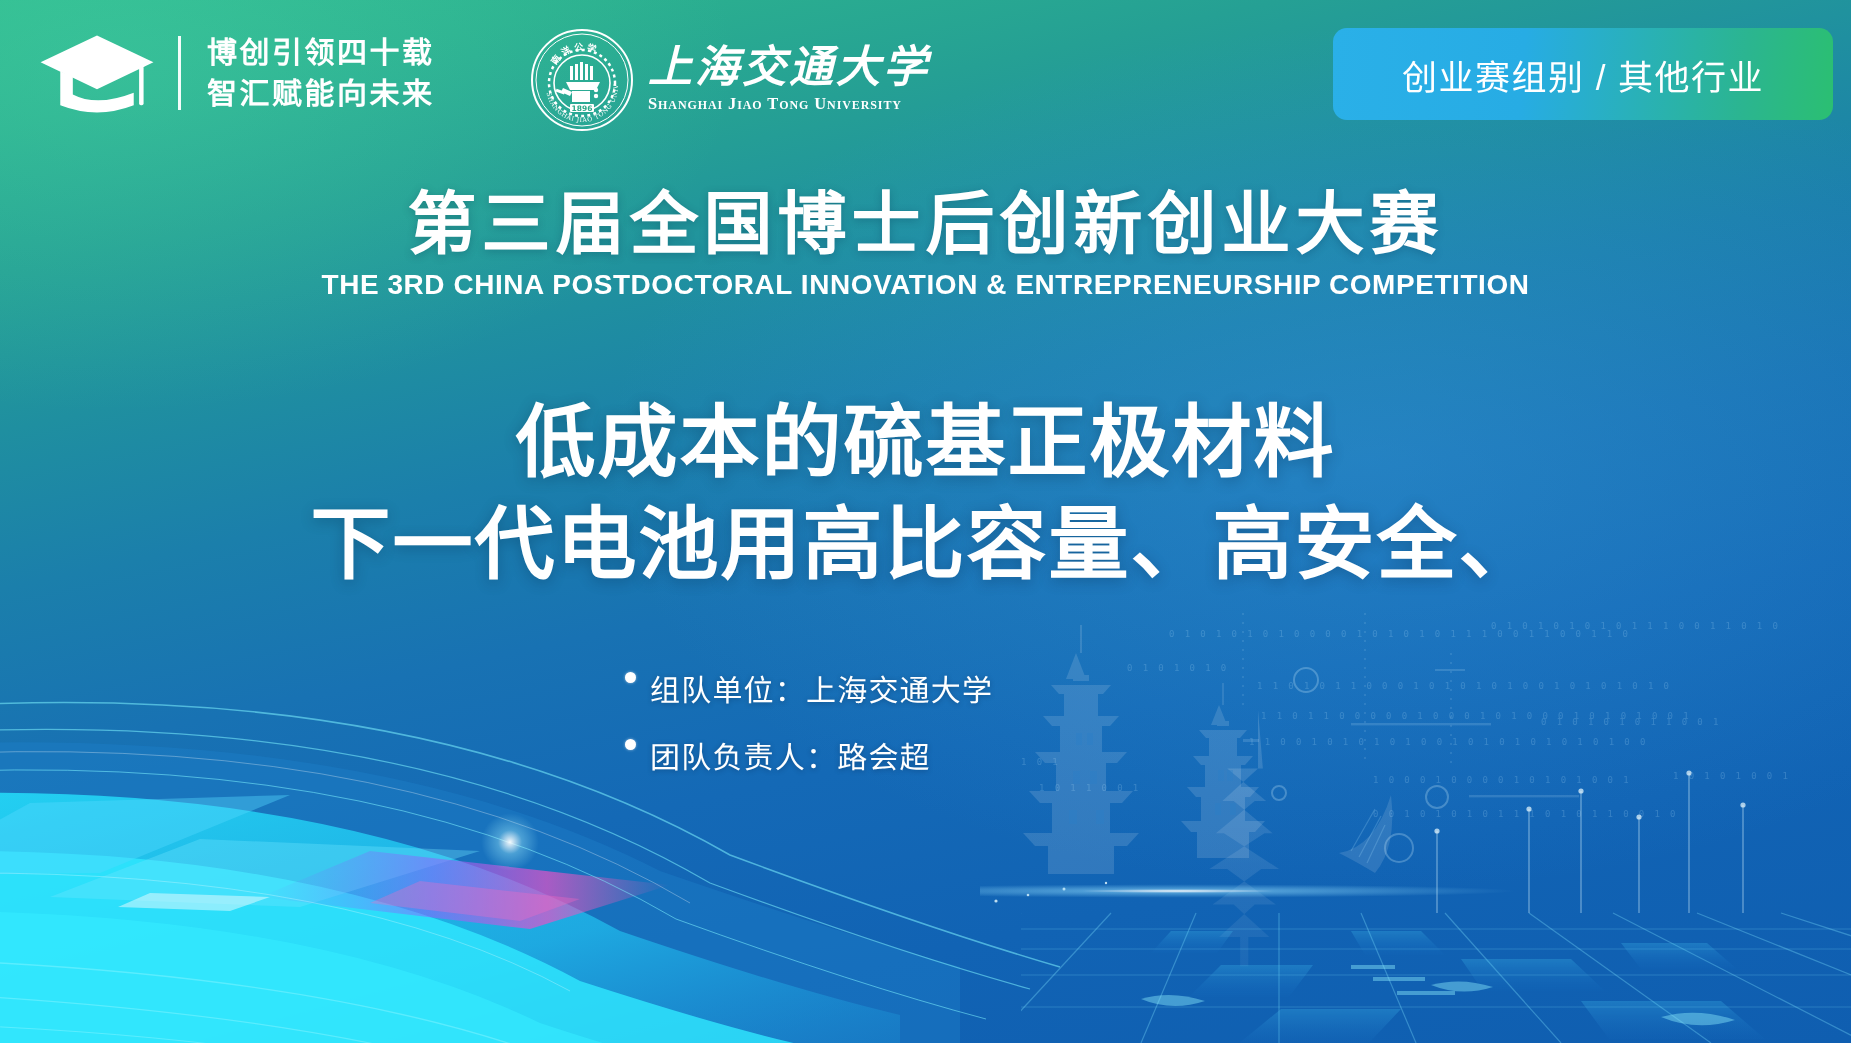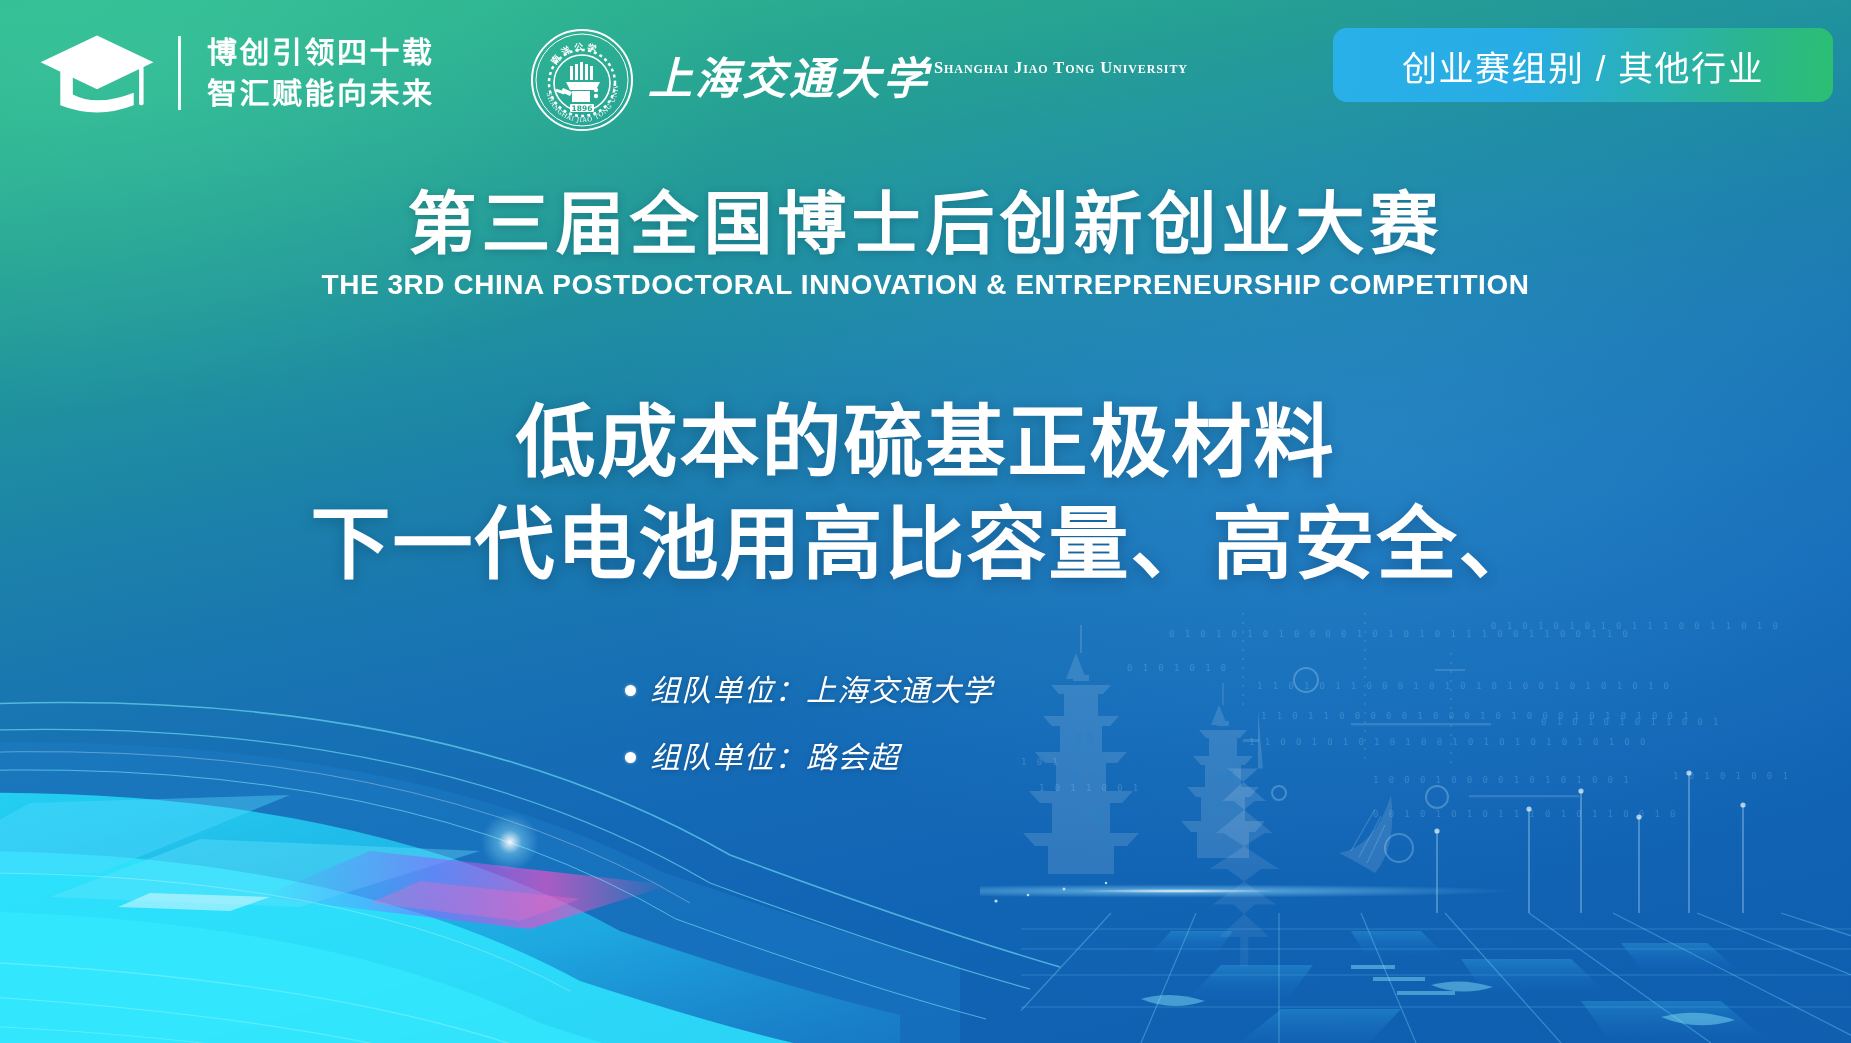--- a/index.html
+++ b/index.html
@@ -82,36 +82,36 @@
   .slogan span {
     font-size:30px; font-weight:700; line-height:1.18;
     letter-spacing:2.5px; white-space:nowrap;
   }
 
   .sjtu-group {
     position:absolute; left:530px; top:28px;
     display:flex; align-items:center; gap:14px;
   }
   .sjtu-seal { width:104px; height:104px; display:block; }
-  .sjtu-words { display:flex; gap:4px; }
+  .sjtu-words { display:flex; flex-direction:column; gap:4px; }
   .sjtu-cn {
     color:#fff; font-size:44px; font-weight:700;
     font-family:"Liberation Serif","DejaVu Serif",serif;
     letter-spacing:3px; line-height:1; font-style:italic;
     white-space:nowrap;
   }
   .sjtu-en {
     color:#fff; font-size:16.5px; letter-spacing:.9px;
     font-family:"Liberation Serif","DejaVu Serif",serif;
     font-variant:small-caps; font-weight:700; white-space:nowrap;
   }
 
   .category-badge {
     position:absolute; right:18px; top:28px;
-    min-width:500px; height:74px;
+    min-width:500px; height:92px;
     border-radius:14px;
     background:linear-gradient(95deg,#2ab0e8 0%, #27ace4 38%, #2bb590 82%, #2bbf72 100%);
     display:flex; align-items:center; justify-content:center;
     padding:0 20px;
   }
   .category-badge span {
     color:#fff; font-size:35px; font-weight:400;
     letter-spacing:1.5px; white-space:nowrap;
   }
 
@@ -142,21 +142,21 @@
     line-height:1.28; letter-spacing:2px;
     text-shadow:0 3px 14px rgba(0,35,65,.30);
   }
   .project-title .line { display:block; white-space:nowrap; }
 
   
   .team-info {
     position:absolute; left:625px; top:672px;
     display:flex; flex-direction:column; gap:29px;
   }
-  .team-row { display:flex; align-items:center; color:#fff;font-style:italic; }
+  .team-row { display:flex; align-items:flex-start; color:#fff; }
   .team-bullet {
     width:11px; height:11px; border-radius:50%;
     background:#ffffff; flex:0 0 auto; margin-right:14px;
     box-shadow:0 0 3px rgba(255,255,255,.55);
   }
   .team-text {
     font-size:30px; font-weight:400; letter-spacing:1.2px;
     line-height:1.25; white-space:nowrap;
     text-shadow:0 1px 5px rgba(0,30,60,.35);
   }
@@ -471,17 +471,17 @@
     <span class="line">下一代电池用高比容量、高安全、</span>
   </div>
 
   <div class="team-info">
     <div class="team-row">
       <span class="team-bullet"></span>
       <span class="team-text">组队单位：上海交通大学</span>
     </div>
     <div class="team-row">
       <span class="team-bullet"></span>
-      <span class="team-text">组队单位：路会超</span>
+      <span class="team-text">团队负责人：路会超</span>
     </div>
   </div>
 
 </div>
 
 </body></html>

